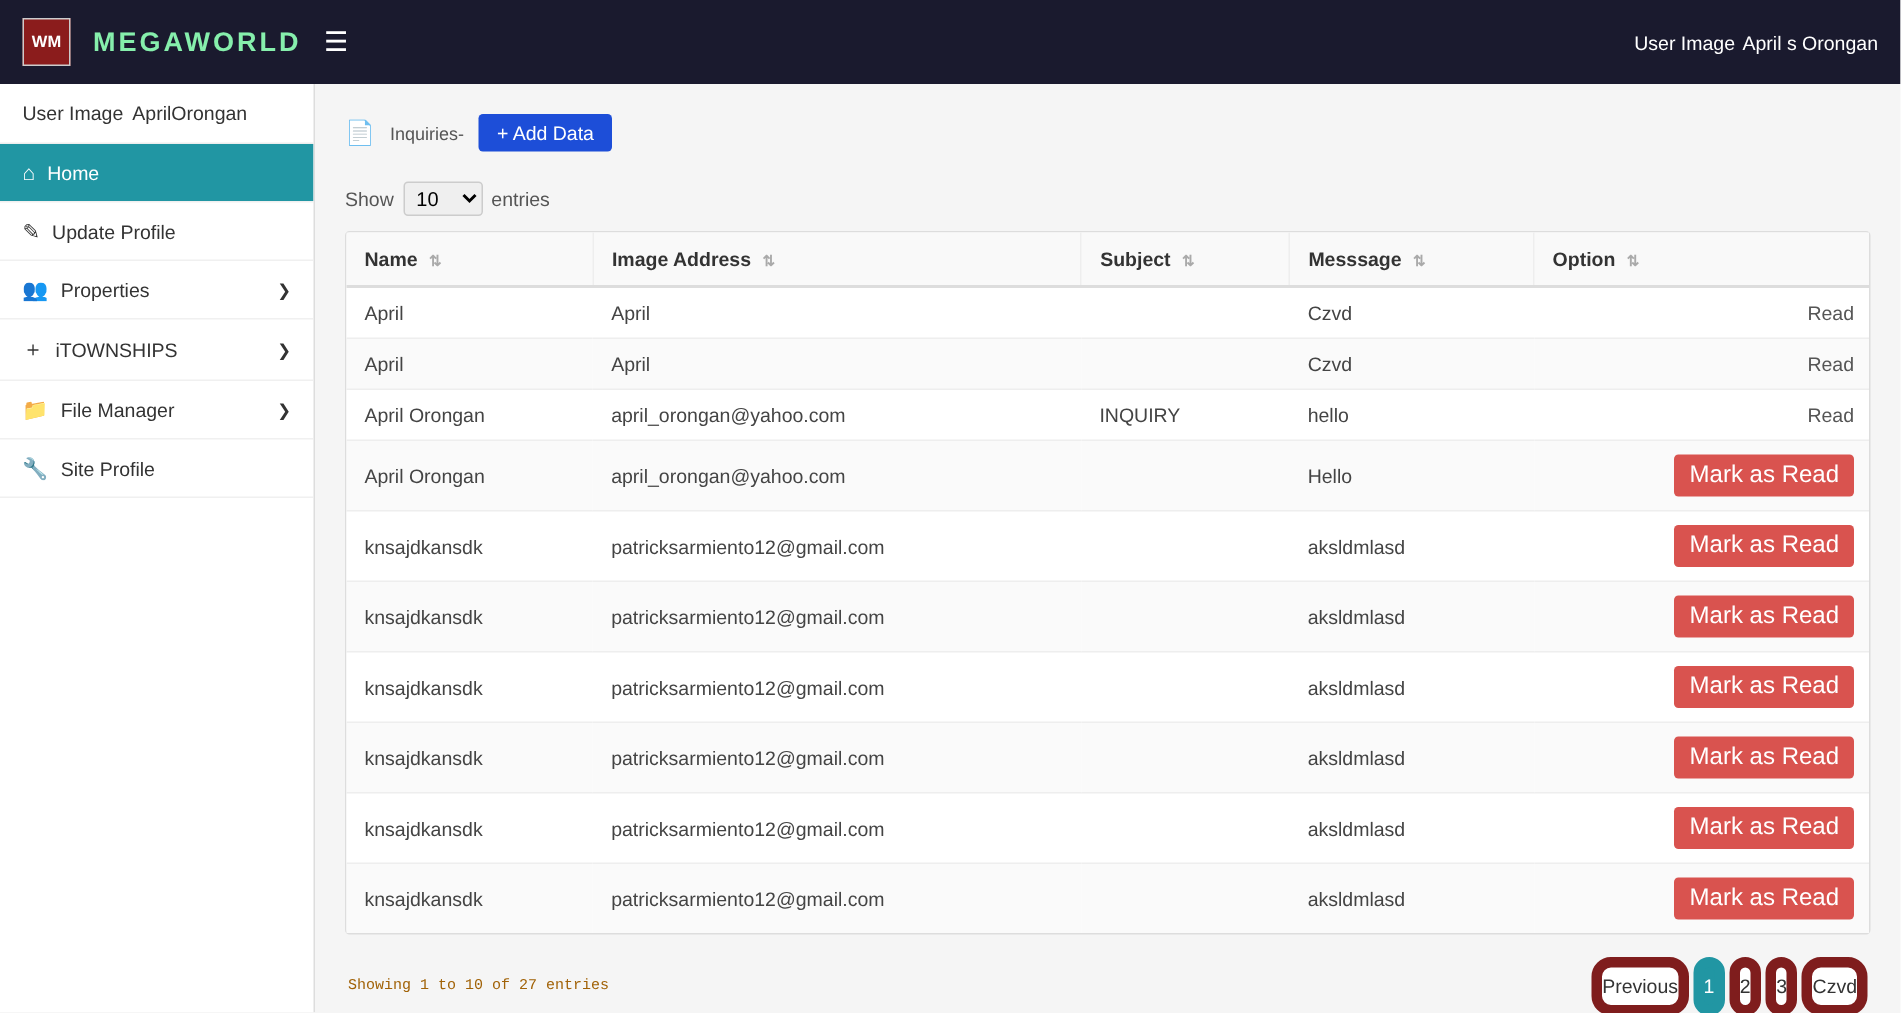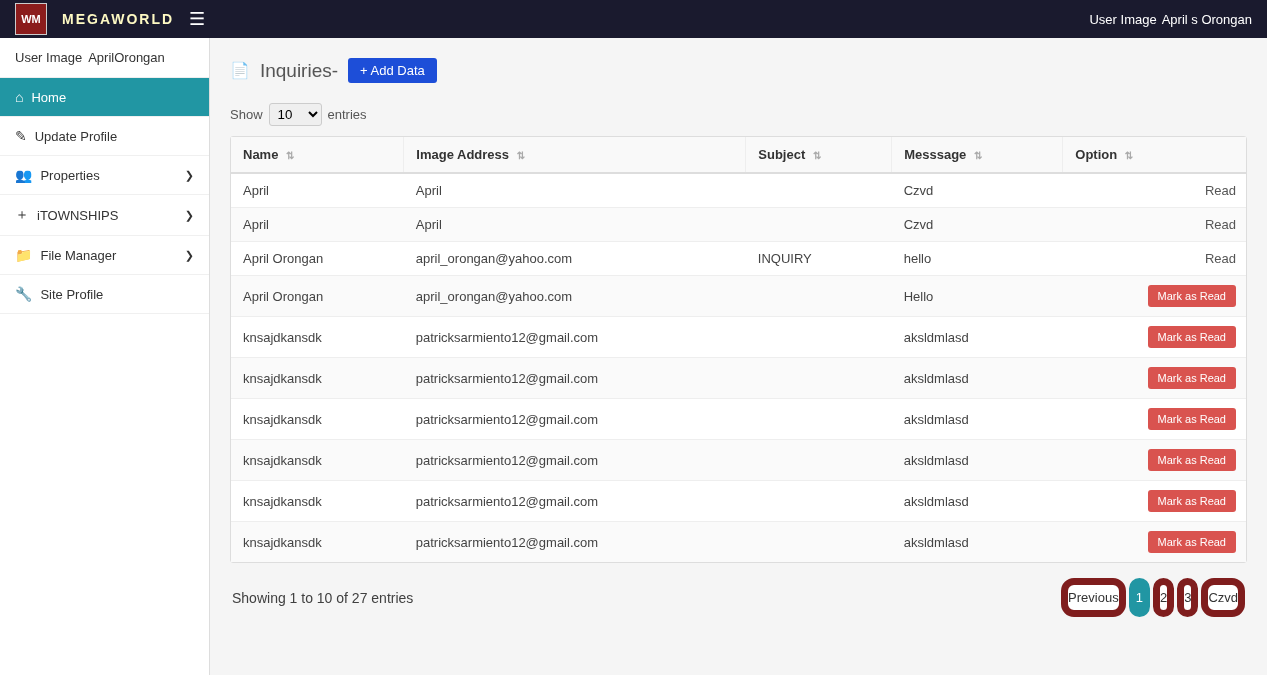--- a/index.html
+++ b/index.html
@@ -2,30 +2,30 @@
 <html><head>
   <meta charset="utf-8">
   <style>
     * { box-sizing: border-box; margin: 0; padding: 0; }
     body { font-family: Arial, sans-serif; font-size: 13px; background: #f5f5f5; display: flex; flex-direction: column; height: 675px; overflow: hidden; }
 
     
     .navbar {
       background: #1a1a2e;
       color: white;
-      height: 38px;
+      height: 56px;
       display: flex;
       align-items: center;
       padding: 0 15px;
       justify-content: space-between;
       flex-shrink: 0;
       text-align: right;
     }
     .navbar-left { display: flex; align-items: center; gap: 15px; }
-    .navbar-brand { display: flex; align-items: center; gap: 8px; font-size: 14px; font-weight: bold; letter-spacing: 2px; color: #fef9c3; text-decoration: none; }
+    .navbar-brand { display: flex; align-items: center; gap: 8px; font-size: 18px; font-weight: bold; letter-spacing: 2px; color: #86efac; text-decoration: none; }
     .brand-logo {
       width: 32px; height: 32px; background: #8B1C1C;
       display: flex; align-items: center; justify-content: center;
       font-size: 11px; font-weight: bold; color: white; border: 1px solid #ccc;
     }
     .hamburger { color: white; font-size: 18px; cursor: pointer; }
     .navbar-right { display: flex; align-items: center; gap: 5px; font-size: 13px; }
 
     
     .layout { display: flex; flex: 1; overflow: hidden; }
@@ -62,21 +62,21 @@
     .main-content {
       flex: 1;
       overflow-y: auto;
       padding: 20px;
       background: #f5f5f5;
     }
     .page-header {
       display: flex; align-items: center; gap: 10px;
       margin-bottom: 20px;
     }
-    .page-title { font-size: 19px; color: #555; }
+    .page-title { font-size: 12px; color: #555; }
     .btn-add {
       background: #1d4ed8; color: white;
       border: none; padding: 5px 12px;
       border-radius: 3px; cursor: pointer; font-size: 13px;
     }
 
     
     .table-controls {
       display: flex; justify-content: space-between; align-items: center;
       margin-bottom: 10px;
@@ -104,30 +104,30 @@
     tbody tr { border-bottom: 1px solid #eee; }
     tbody tr:last-child { border-bottom: none; }
     tbody tr:nth-child(odd) { background: #fff; }
     tbody tr:nth-child(even) { background: #fafafa; }
     tbody td { padding: 9px 12px; color: #444; font-size: 13px; vertical-align: middle; }
     .option-cell { text-align: right; padding-right: 10px; }
     .status-read { color: #555; font-size: 13px; }
     .btn-mark-read {
       background: #d9534f; color: white;
       border: none; padding: 5px 10px;
-      border-radius: 3px; cursor: pointer; font-size: 11px;
+      border-radius: 3px; cursor: pointer; font-size: 16px;
       white-space: nowrap;
     }
 
     
     .pagination-area {
       display: flex; justify-content: space-between; align-items: center;
       margin-top: 15px; padding: 0 2px;
     }
-    .showing-text { color: #404040; font-size: 14px; }
+    .showing-text { color: #a16207; font-size: 10px; font-family: Liberation Mono, monospace; }
     .pagination { display: flex; gap: 3px; align-items: center; }
     .page-btn {
       padding: 5px 0; border: 7px solid #7f1d1d; background: white;
       color: #333; cursor: pointer; border-radius: 13px; font-size: 13px;
     }
     .page-btn.active { background: #2196a3; color: white; border-color: #2196a3; }
     .page-btn.prev-next { color: #333; }
   </style>
 </head>
 <body>

